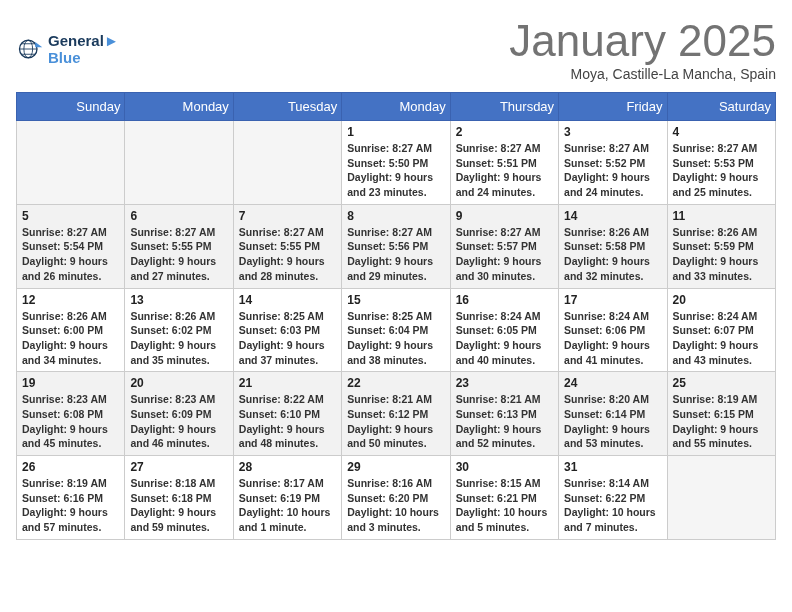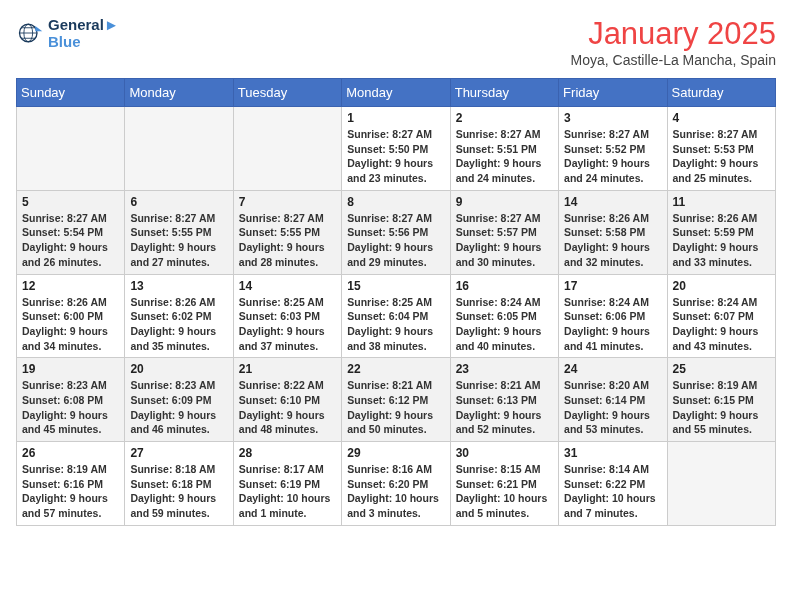--- a/index.html
+++ b/index.html
@@ -6,56 +6,56 @@
     body {
       font-family: Arial, sans-serif;
       background: #fff;
       width: 792px;
       min-height: 612px;
       padding: 16px;
     }
     .header {
       display: flex;
       justify-content: space-between;
-      align-items: flex-start;
+      align-items: center;
       margin-bottom: 10px;
     }
     .logo {
       display: flex;
       align-items: center;
       gap: 4px;
     }
     .logo-icon {
       width: 28px;
       height: 28px;
     }
     .title-block {
       text-align: right;
     }
     .month-title {
-      font-size: 31px;
-      color: #ef4444;
+      font-size: 44px;
+      color: #737373;
       font-weight: normal;
     }
     .location {
       font-size: 14px;
       color: #444;
       margin-left: 40px;
     }
     .calendar {
       width: 100%;
       border-collapse: collapse;
       border: 1px solid #ccc;
     }
     .calendar th {
       background: #4472c4;
       color: #fff;
       font-size: 13px;
       padding: 6px 4px;
-      text-align: left;
+      text-align: right;
       border: 1px solid #3a62b0;
       font-weight: normal;
     }
     .calendar td {
       border: 1px solid #ccc;
       vertical-align: top;
       padding: 4px 5px;
       width: 108px;
       min-height: 80px;
       font-size: 11px;

